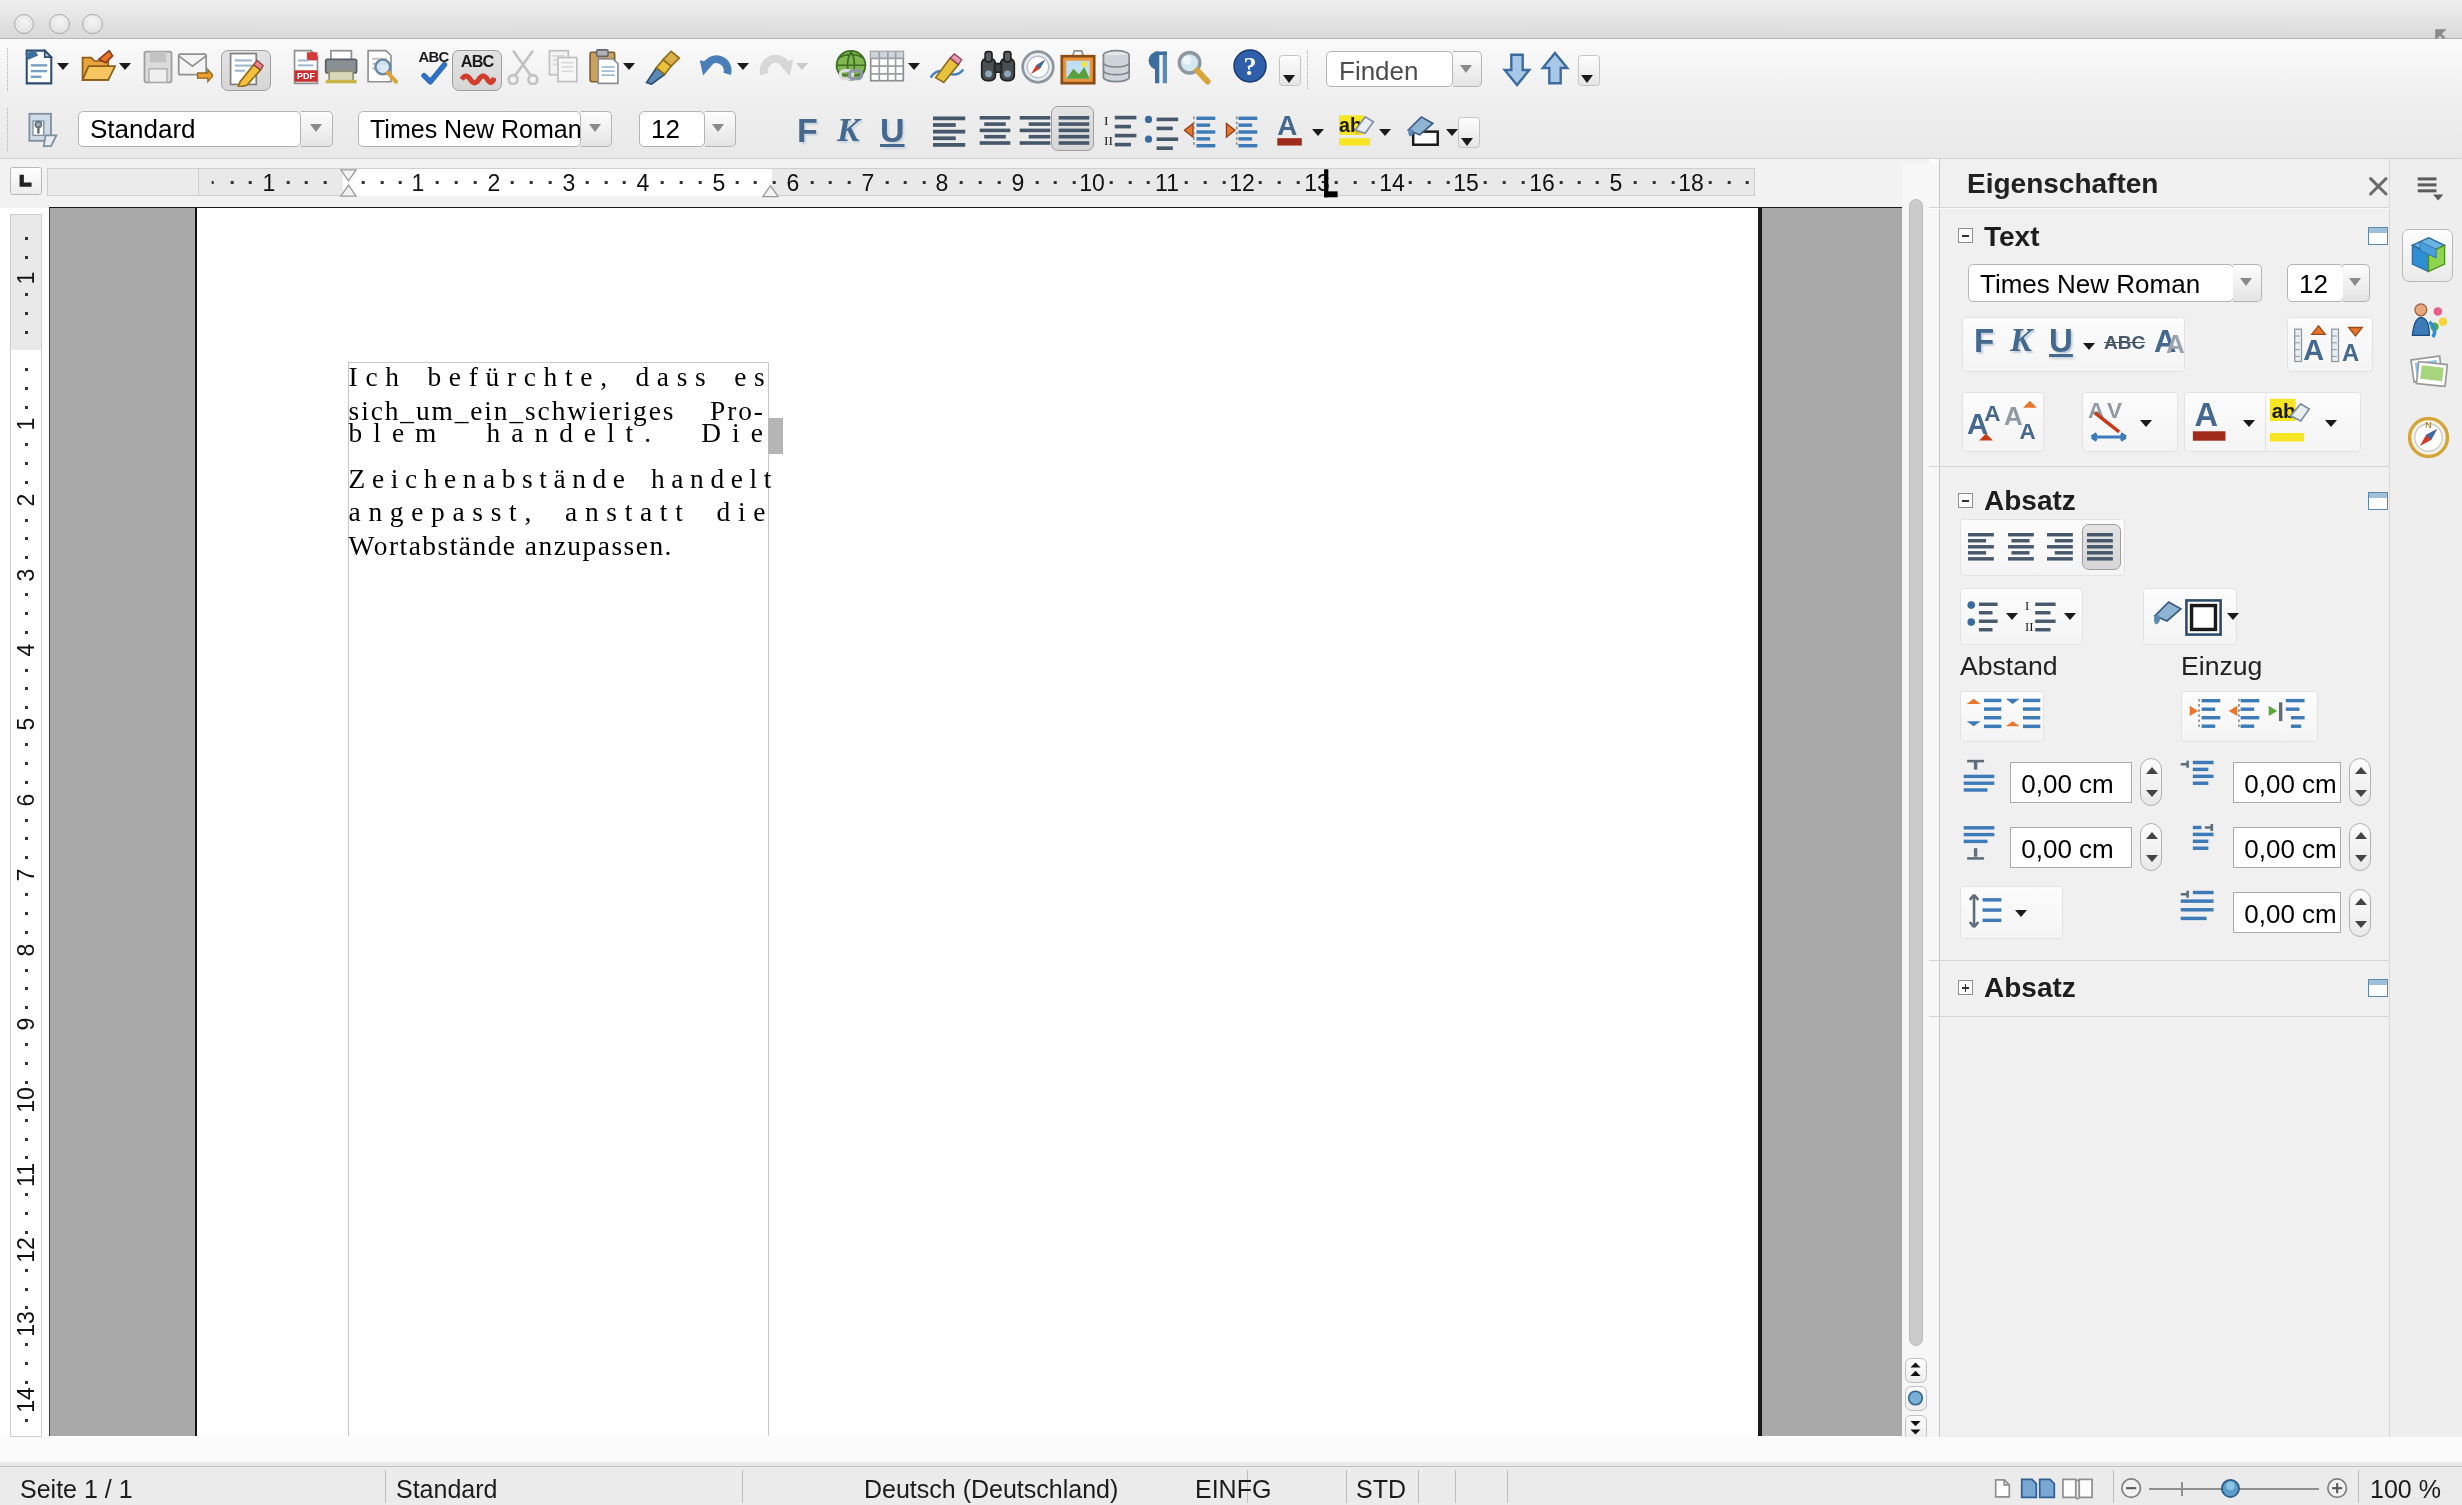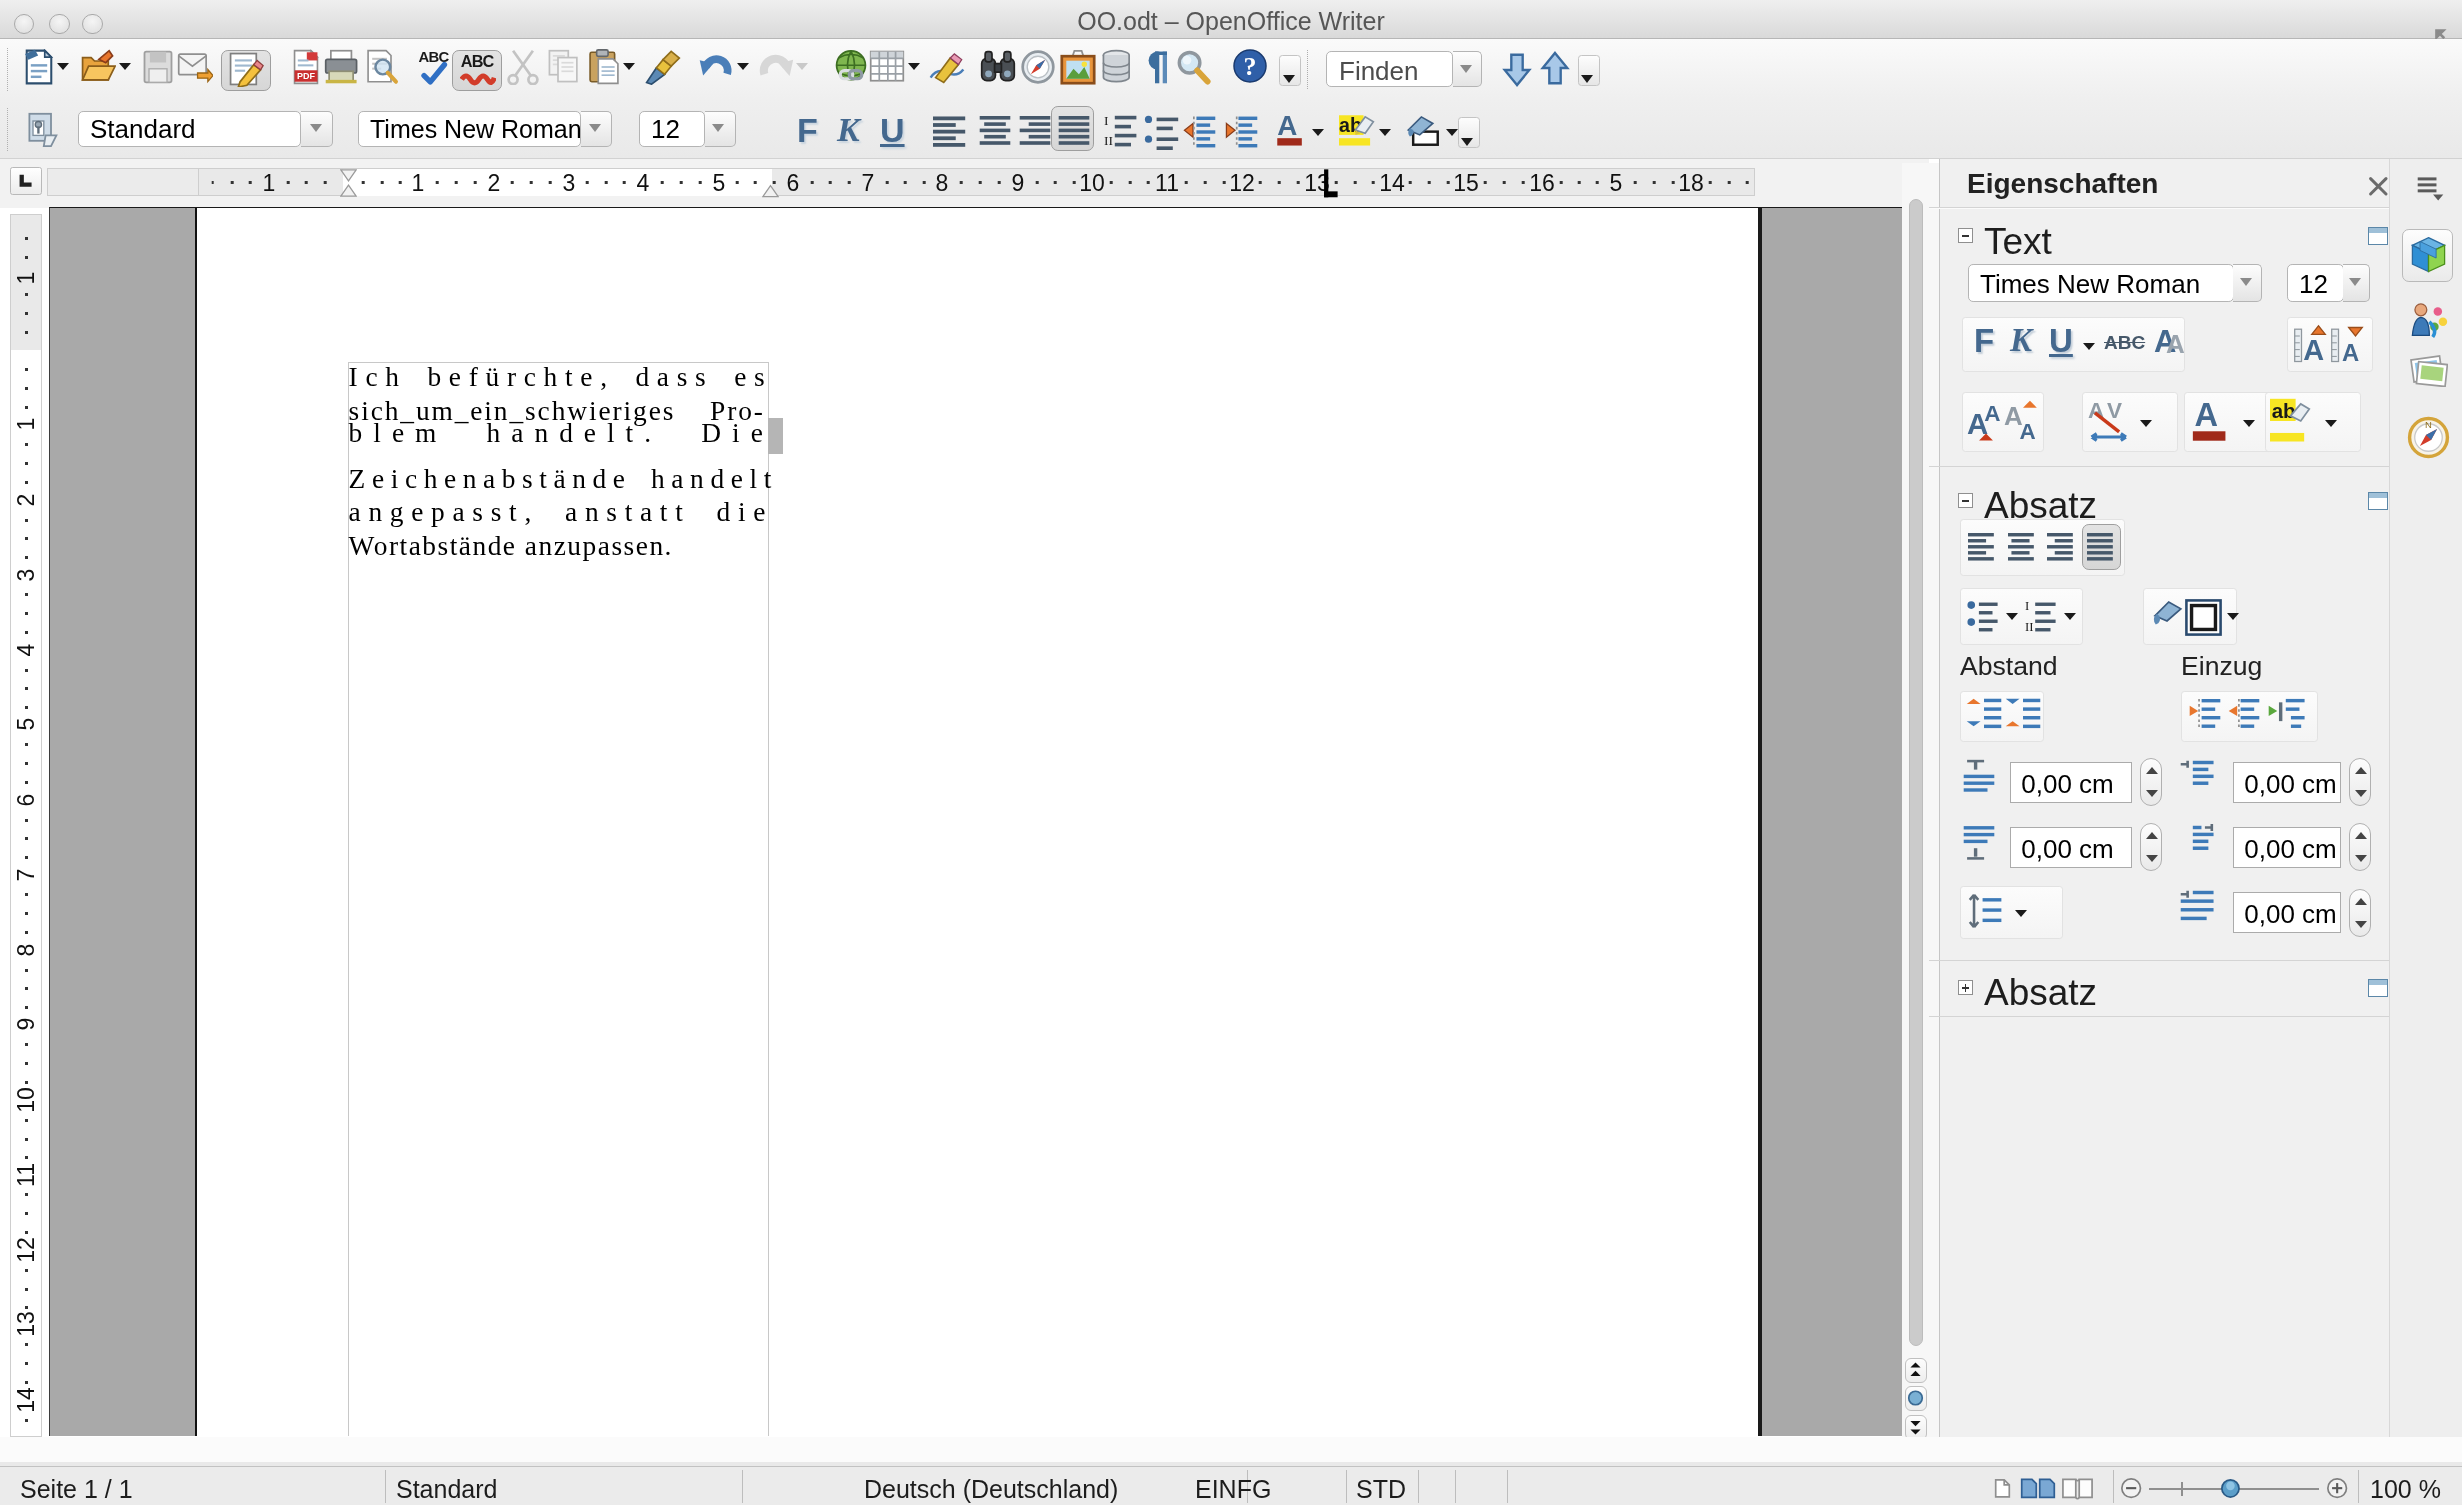--- a/index.html
+++ b/index.html
@@ -45,21 +45,21 @@
 .ls5{letter-spacing:7.7px;word-spacing:11.6px}
 .ls6{letter-spacing:1.5px}
 
 #vscroll{left:1902px;top:163px;width:38px;height:1274px;background:#f7f7f7}
 #vthumb{position:absolute;left:6.9px;top:36px;width:14.6px;height:1147px;border-radius:7.7px;background:#cbcbcb;border:0.9px solid #bcbcbc}
 .sbtn{position:absolute;left:3.4px;width:21.4px;height:25px;background:linear-gradient(#fdfdfd,#ededed);border:0.9px solid #c0c0c0;border-radius:6px}
 
 #sidebar{left:1939px;top:159px;width:450px;height:1307px;background:#f0f0f0;border-left:0.9px solid #c6c6c6}
 #tabstrip{left:2389px;top:159px;width:73px;height:1307px;background:#eeeeee;border-left:0.9px solid #d8d8d8}
 .sbsep{position:absolute;left:0;width:460px;height:0.9px;background:#d4d4d4}
-.sechead{position:absolute;font-size:37px;font-weight:normal;color:#1d1d1d}
+.sechead{position:absolute;font-size:28px;font-weight:bold;color:#1d1d1d}
 .boxpm{position:absolute;width:14.6px;height:14.6px;background:#fff;border:0.9px solid #8f8f8f}
 .boxpm:before{content:"";position:absolute;left:2.6px;top:6px;width:7.7px;height:1.7px;background:#333}
 .boxpm.plus:after{content:"";position:absolute;left:5.6px;top:3px;width:1.7px;height:7.7px;background:#333}
 .launcher{position:absolute;width:20px;height:18px;border:1.7px solid #5b87a8;background:#fff}
 .launcher:before{content:"";position:absolute;left:0;top:0;width:100%;height:5.1px;background:#9fc0d8}
 .sgroup{position:absolute;background:linear-gradient(#fcfcfc,#f4f4f4);border:0.9px solid #e2e2e2;border-radius:3.4px}
 .spin{position:absolute;width:22px;height:48px;background:linear-gradient(#fdfdfd,#e9e9e9);border:0.9px solid #b0b0b0;border-radius:11px}
 .spin:before{content:"";position:absolute;left:5.1px;top:7.7px;border-left:6px solid transparent;border-right:6px solid transparent;border-bottom:7.7px solid #444}
 .spin:after{content:"";position:absolute;left:5.1px;bottom:7.7px;border-left:6px solid transparent;border-right:6px solid transparent;border-top:7.7px solid #444}
 .sfield{position:absolute;height:41px;background:#fff;border:0.9px solid #ababab;font-size:26px;color:#000}
@@ -68,21 +68,20 @@
 #statusbar{left:0;top:1466px;width:2462px;height:39px;background:#ebebeb;border-top:0.9px solid #c2c2c2}
 .st{position:absolute;top:7.7px;font-size:25px;color:#1c1c1c;white-space:nowrap}
 .stsep{position:absolute;top:3.4px;width:0.9px;height:33px;background:#bdbdbd}
 </style></head>
 <body>
 <div id="win">
 <div id="titlebar" class="abs"></div>
 <div class="abs tl" style="left:13.7px"></div>
 <div class="abs tl" style="left:49px"></div>
 <div class="abs tl" style="left:82px"></div>
-<div id="titletext" class="abs">OO.odt – OpenOffice Writer</div>
 <svg class="abs" style="left:2433px;top:26.6px" width="26" height="26" viewBox="0 0 30 30">
       <g stroke="#8b8b8b" stroke-width="3" fill="#8b8b8b">
         <path d="M4 12 L4 4 L12 4 Z"></path>
         <path d="M26 18 L26 26 L18 26 Z"></path>
         <line x1="6" y1="6" x2="13" y2="13"></line>
         <line x1="24" y1="24" x2="17" y2="17"></line>
       </g>
     </svg>
 
 <div id="tb1" class="abs">

